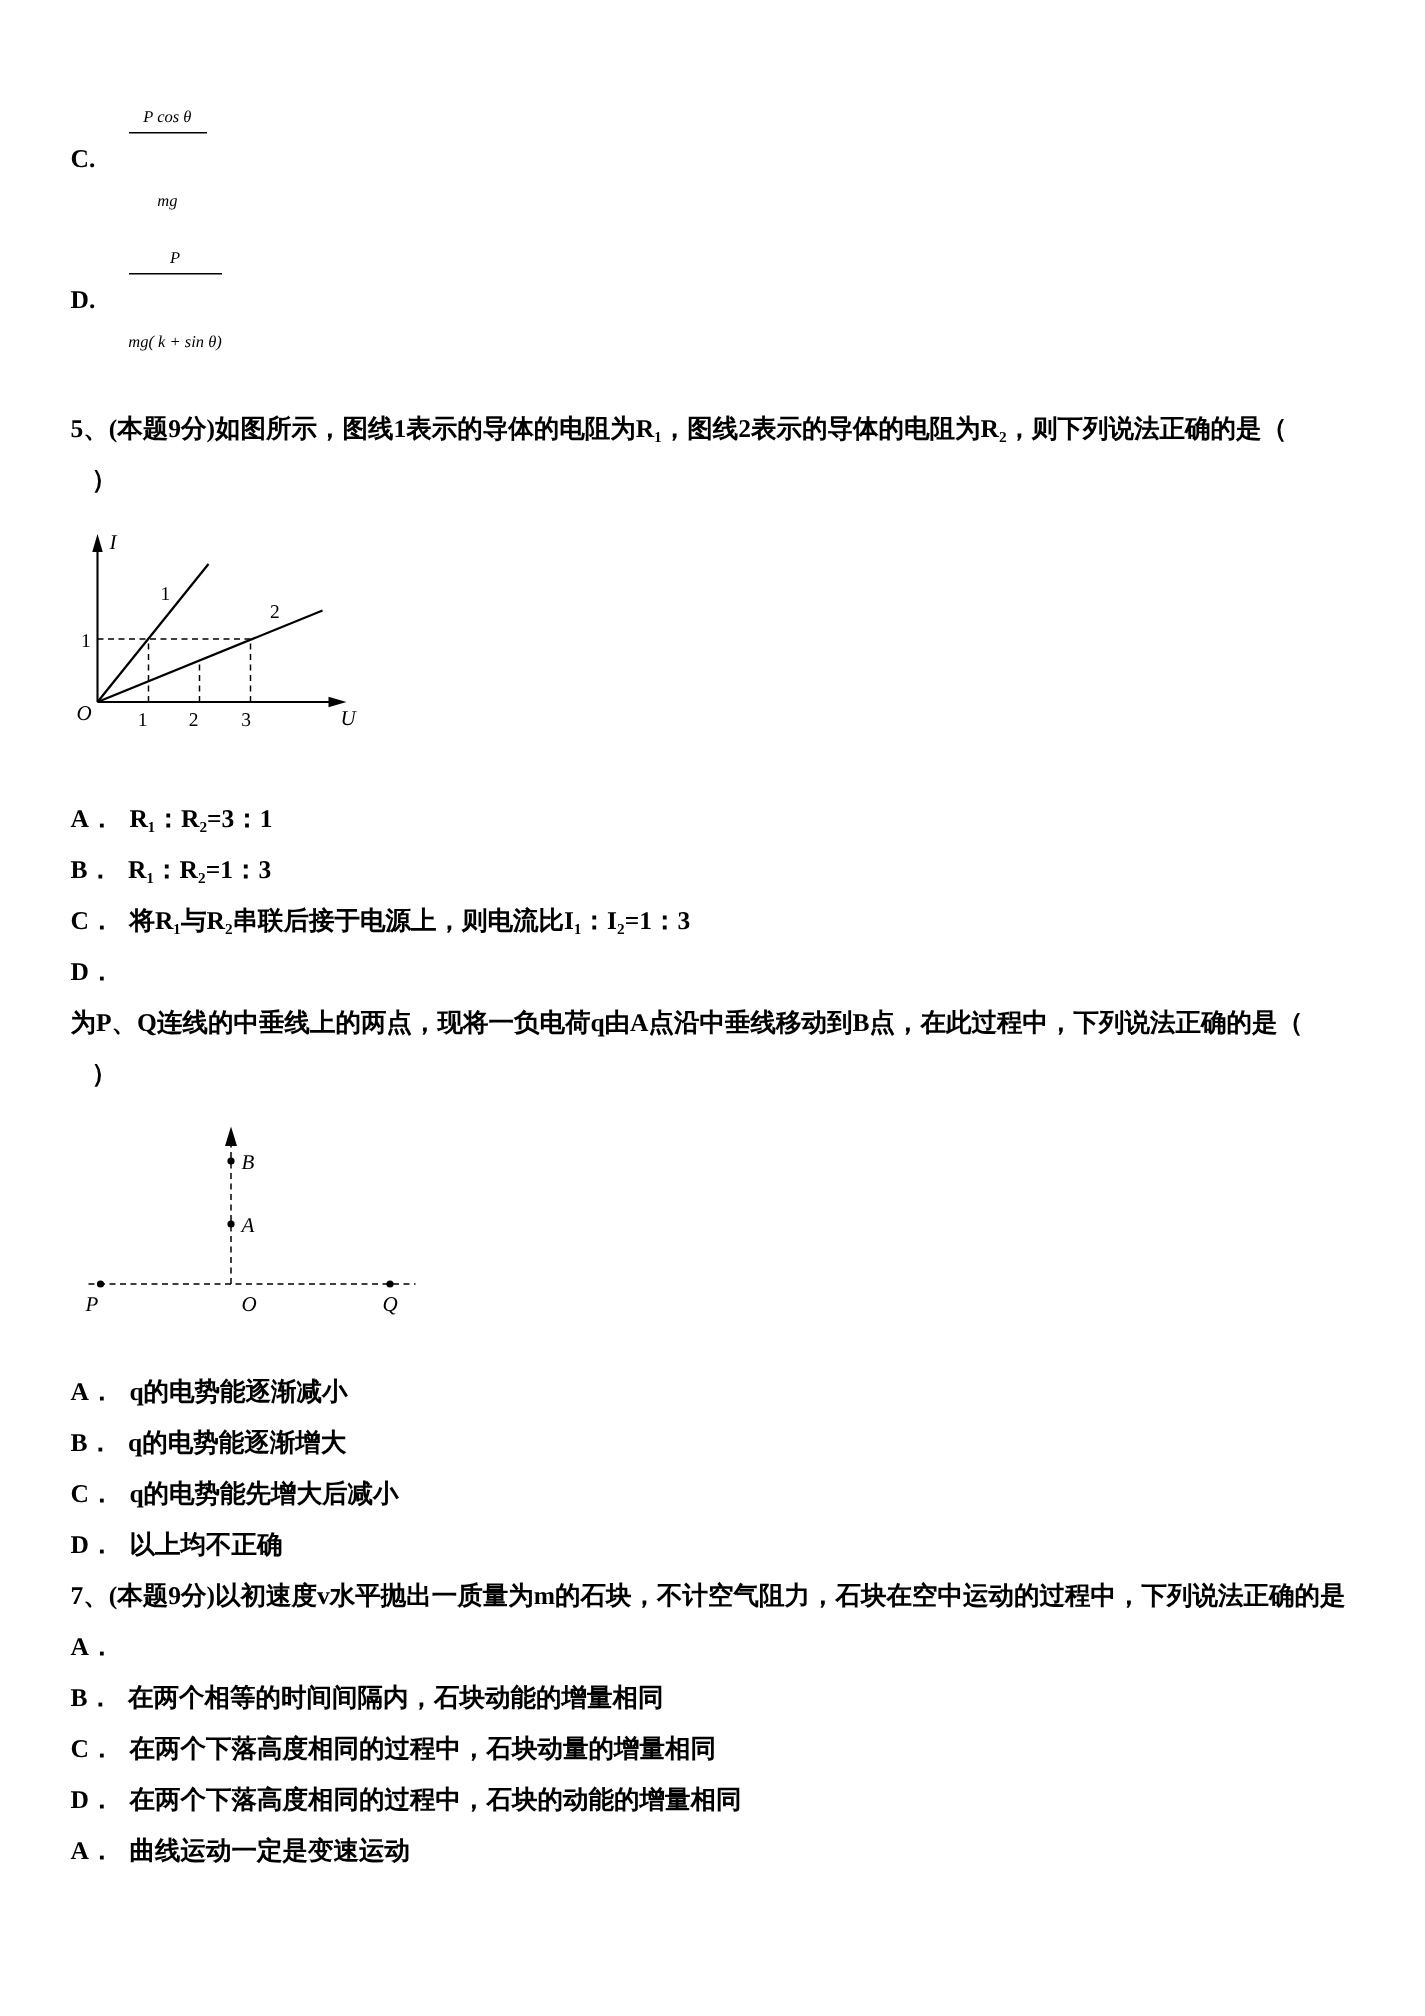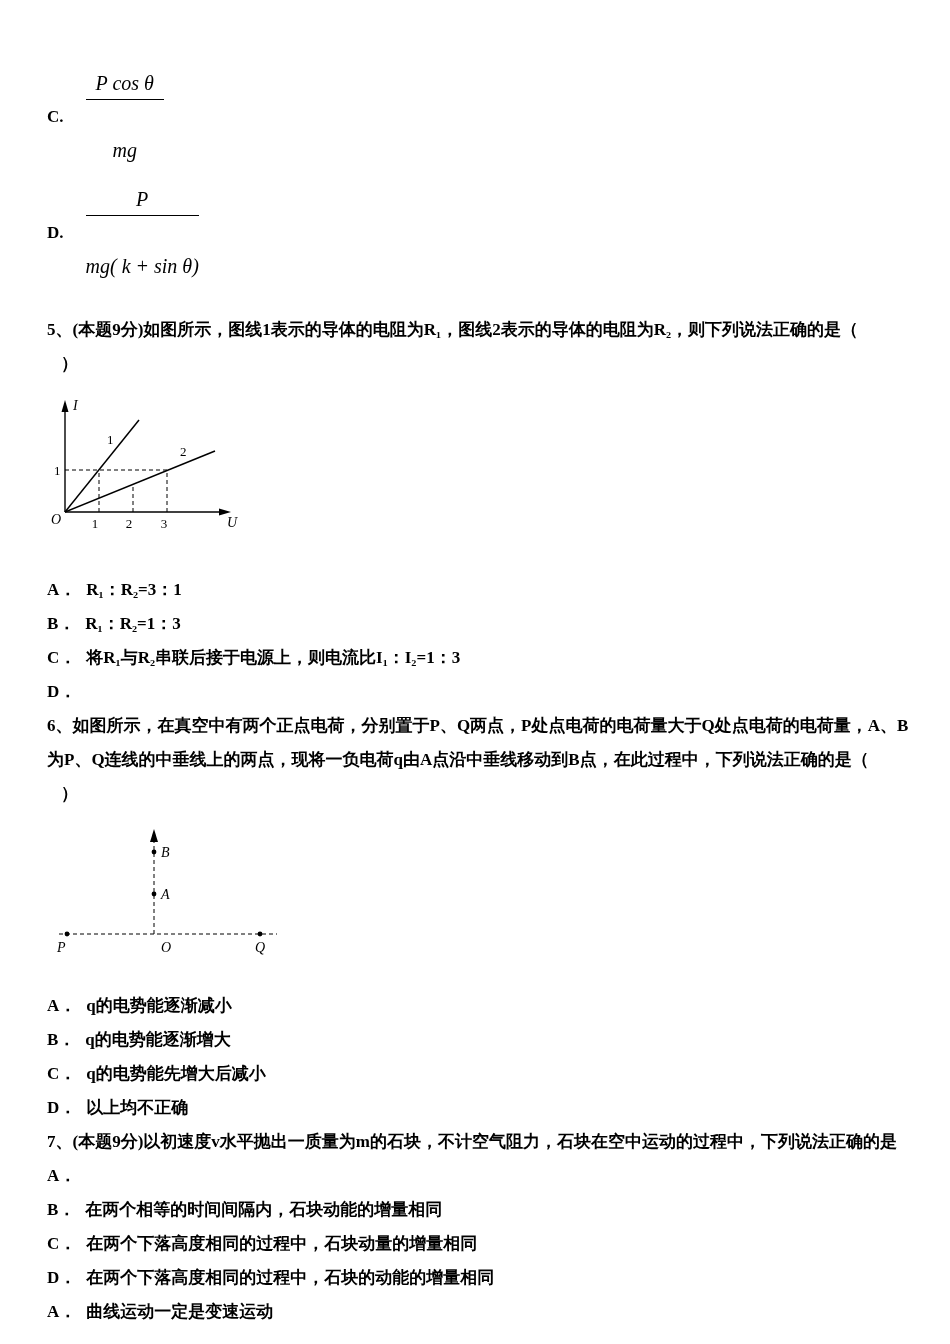--- a/index.html
+++ b/index.html
@@ -31,21 +31,21 @@
     display: flex;
     align-items: center;
     gap: 22px;
     margin-bottom: 26px;
   }
   .frac-row.second { margin-bottom: 40px; }
   .fraction {
     display: inline-block;
     text-align: center;
     font-style: italic;
-    font-size: 20px;
+    font-size: 11px;
     font-family: "Liberation Serif", serif;
   }
   .frac-num {
     display: block;
     padding: 0 10px 4px 10px;
     border-bottom: 1.4px solid #000;
   }
   .frac-den { display: block; padding-top: 3px; margin-top: 36px; }
 
   .figure-wrap { margin: 16px 0 34px 0; }
@@ -115,21 +115,20 @@
     <span class="opt-text">R₁：R₂=1：3</span>
   </p>
   <p class="line opt-row">
     <span class="opt-letter">C．</span>
     <span class="opt-text">将R₁与R₂串联后接于电源上，则电流比I₁：I₂=1：3</span>
   </p>
   <p class="line opt-row">
     <span class="opt-letter">D．</span>
   </p>
 
-  <p class="line stem">6、如图所示，在真空中有两个正点电荷，分别置于P、Q两点，P处点电荷的电荷量大于Q处点电荷的电荷量，A、B</p>
   <p class="line stem">为P、Q连线的中垂线上的两点，现将一负电荷q由A点沿中垂线移动到B点，在此过程中，下列说法正确的是（</p>
   <p class="line stem close-paren">）</p>
 
   <div class="figure-wrap">
     <svg width="250" height="138" viewBox="0 0 250 138">
 
       <line x1="12" y1="112" x2="230" y2="112" stroke="#000" stroke-width="1" stroke-dasharray="4 3"></line>
 
       <line x1="107" y1="112" x2="107" y2="14" stroke="#000" stroke-width="1" stroke-dasharray="4 3"></line>
       <polygon points="103,20 107,7 111,20" fill="#000"></polygon>

